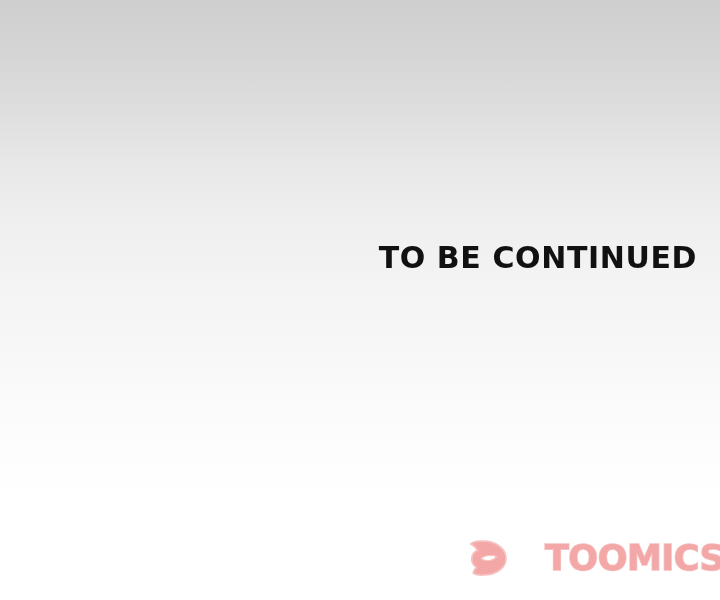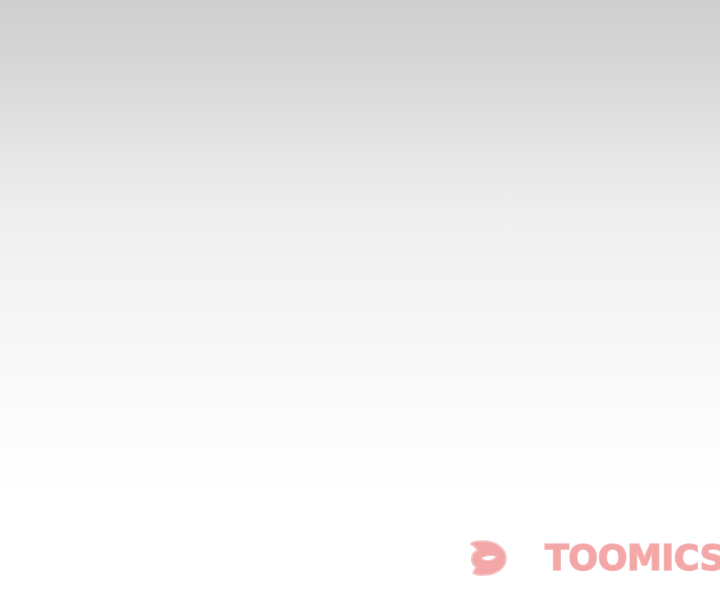--- a/index.html
+++ b/index.html
@@ -106,20 +106,23 @@
     paint-order: stroke fill;
     line-height: 1;
     margin-left: 1px;
   }
 </style>
 </head>
 <body>
 
 <div id="page">
 
+  <div class="caption-layer">
+    <div class="caption-text">TO BE CONTINUED</div>
+  </div>
 
   <div class="logo">
 
     <svg class="logo-mark" viewBox="0 0 48 40">
 
       <path d="M10.5 3.2
                C 6.0 3.0, 1.5 4.6, 0.8 6.0
                C 3.6 7.4, 6.2 9.6, 7.6 12.4
                C 5.2 13.4, 2.4 16.0, 1.9 19.6
                C 1.4 23.6, 3.2 27.2, 6.4 29.4

